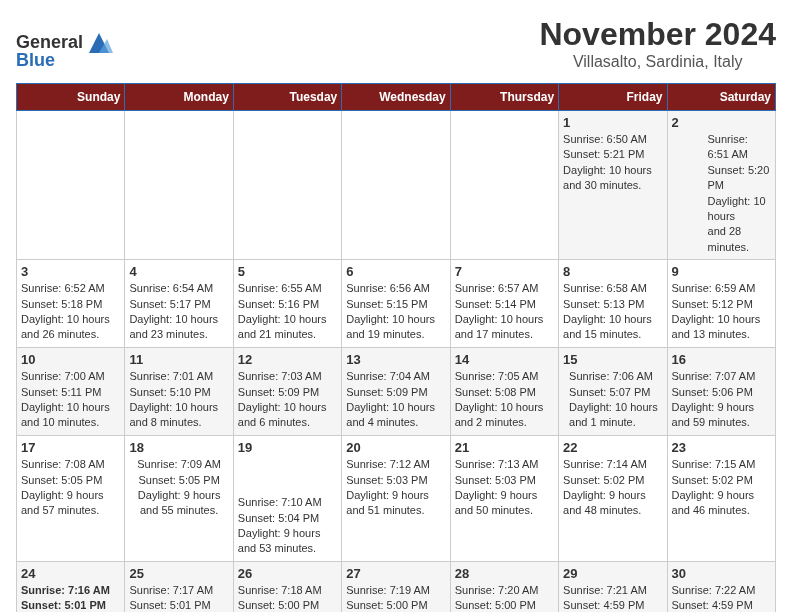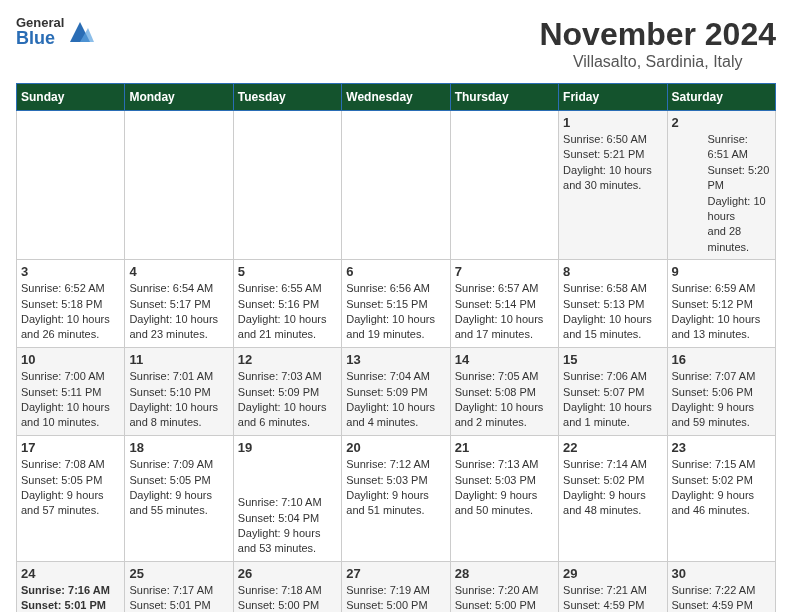--- a/index.html
+++ b/index.html
@@ -14,24 +14,25 @@
       display: flex;
       justify-content: space-between;
       align-items: flex-start;
       margin-bottom: 12px;
     }
     .logo {
       display: flex;
       align-items: center;
     }
     .logo-text-general {
-      font-size: 13px;
+      font-size: 18px;
       font-weight: bold;
       color: #333;
       line-height: 1;
+      margin-top: 17px;
     }
     .logo-text-blue {
       font-size: 18px;
       font-weight: bold;
       color: #2a6db5;
       line-height: 1;
     }
     .logo-icon {
       width: 28px;
       height: 28px;
@@ -49,26 +50,26 @@
       font-size: 16px;
       color: #555;
       text-align: center;
     }
     table {
       width: 100%;
       border-collapse: collapse;
       table-layout: fixed;
     }
     thead tr th {
-      background-color: #14532d;
+      background-color: #7f1d1d;
       color: #fff;
       font-size: 12px;
       font-weight: bold;
       padding: 6px 4px;
-      text-align: left;
+      text-align: right;
       border: 1px solid #2a6db5;
     }
     tbody tr td {
       vertical-align: top;
       border: 1px solid #ccc;
       padding: 4px;
       height: 88px;
       font-size: 10px;
       color: #333;
       background: #fff;
@@ -231,21 +232,21 @@
         </td>
         <td>
           <span class="day-number">14</span>
           <div class="day-info" style="white-space: pre-line;">Sunrise: 7:05 AM
 Sunset: 5:08 PM
 Daylight: 10 hours
 and 2 minutes.</div>
         </td>
         <td>
           <span class="day-number">15</span>
-          <div class="day-info" style="white-space: pre-line;">Sunrise: 7:06 AM
+          <div class="day-info" style="white-space: pre-line; margin-left: 6px;">Sunrise: 7:06 AM
 Sunset: 5:07 PM
 Daylight: 10 hours
 and 1 minute.</div>
         </td>
         <td>
           <span class="day-number">16</span>
           <div class="day-info" style="white-space: pre-line;">Sunrise: 7:07 AM
 Sunset: 5:06 PM
 Daylight: 9 hours
 and 59 minutes.</div>
@@ -254,21 +255,21 @@
       <tr>
         <td>
           <span class="day-number">17</span>
           <div class="day-info" style="white-space: pre-line;">Sunrise: 7:08 AM
 Sunset: 5:05 PM
 Daylight: 9 hours
 and 57 minutes.</div>
         </td>
         <td>
           <span class="day-number">18</span>
-          <div class="day-info" style="white-space: pre-line;">Sunrise: 7:09 AM
+          <div class="day-info" style="white-space: pre-line; text-align: center;">Sunrise: 7:09 AM
 Sunset: 5:05 PM
 Daylight: 9 hours
 and 55 minutes.</div>
         </td>
         <td>
           <span class="day-number">19</span>
           <div class="day-info" style="white-space: pre-line; margin-top: 40px;">Sunrise: 7:10 AM
 Sunset: 5:04 PM
 Daylight: 9 hours
 and 53 minutes.</div>

